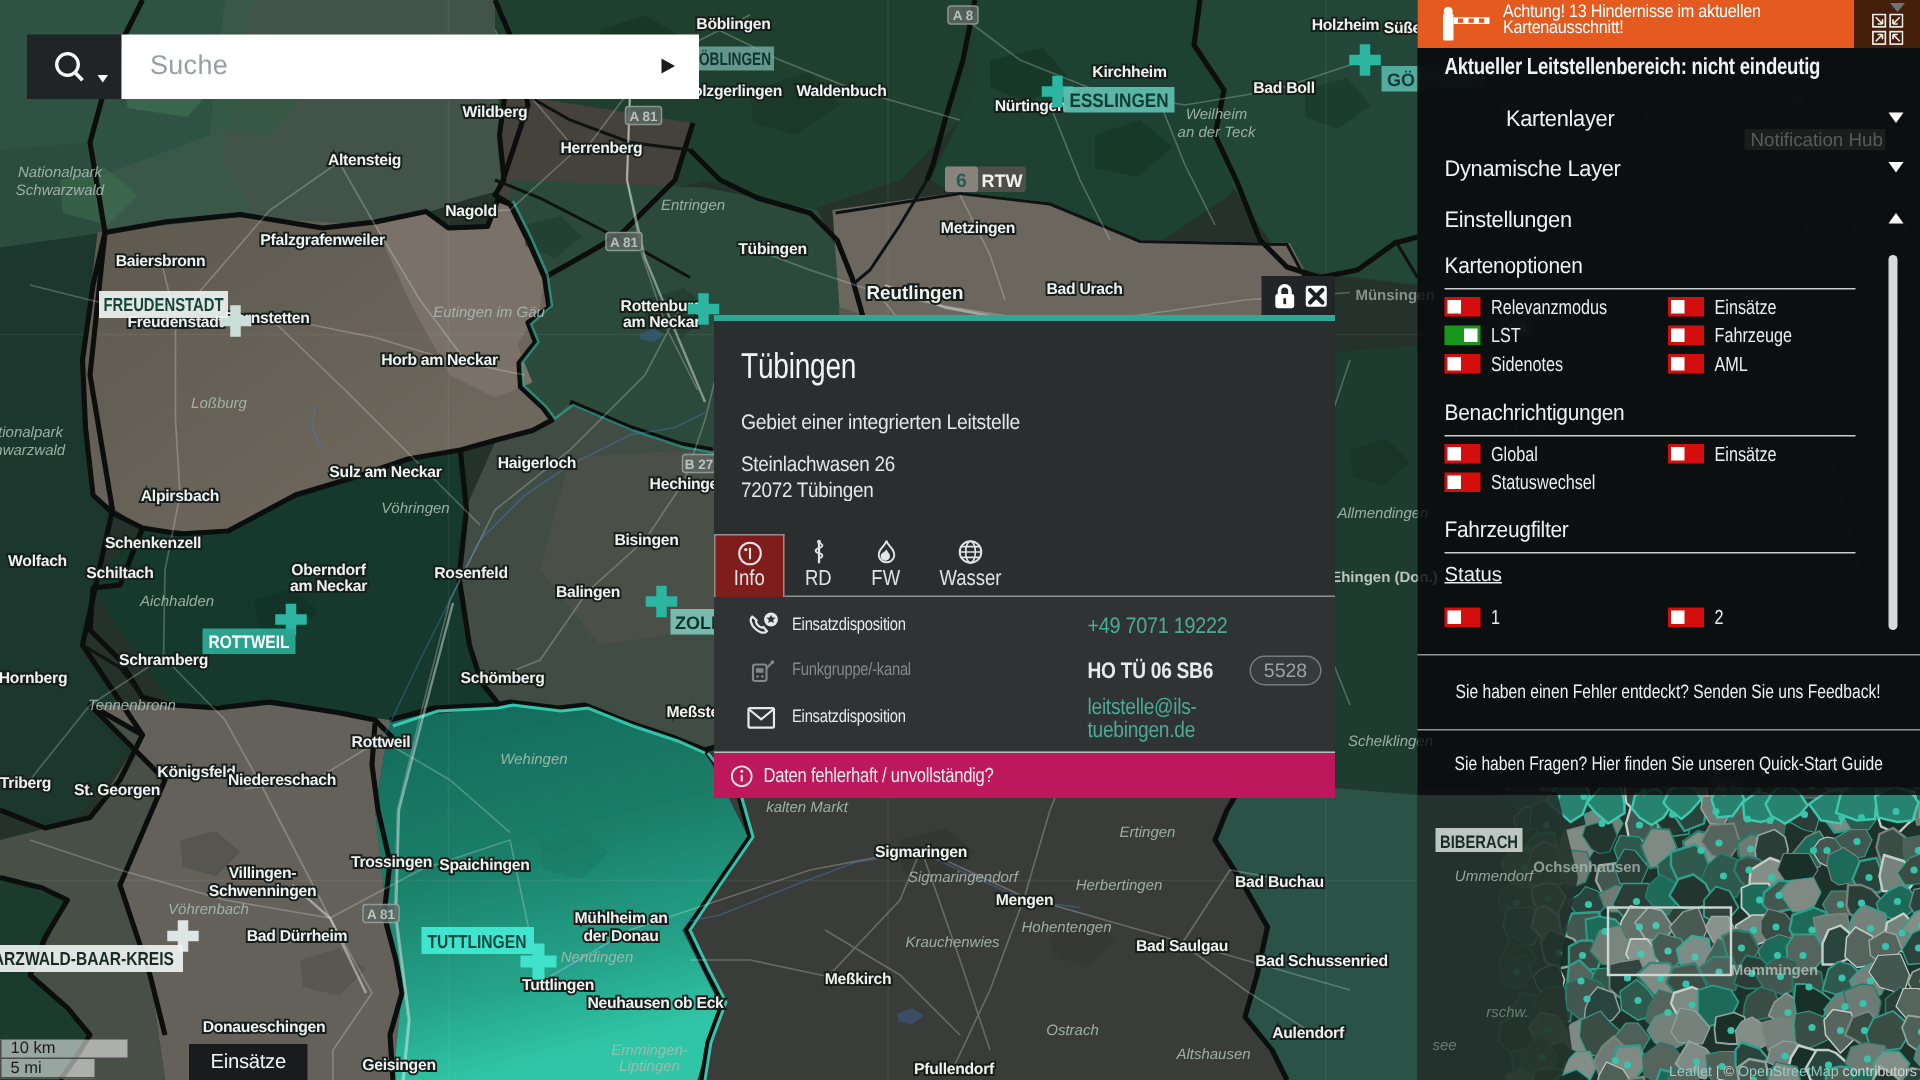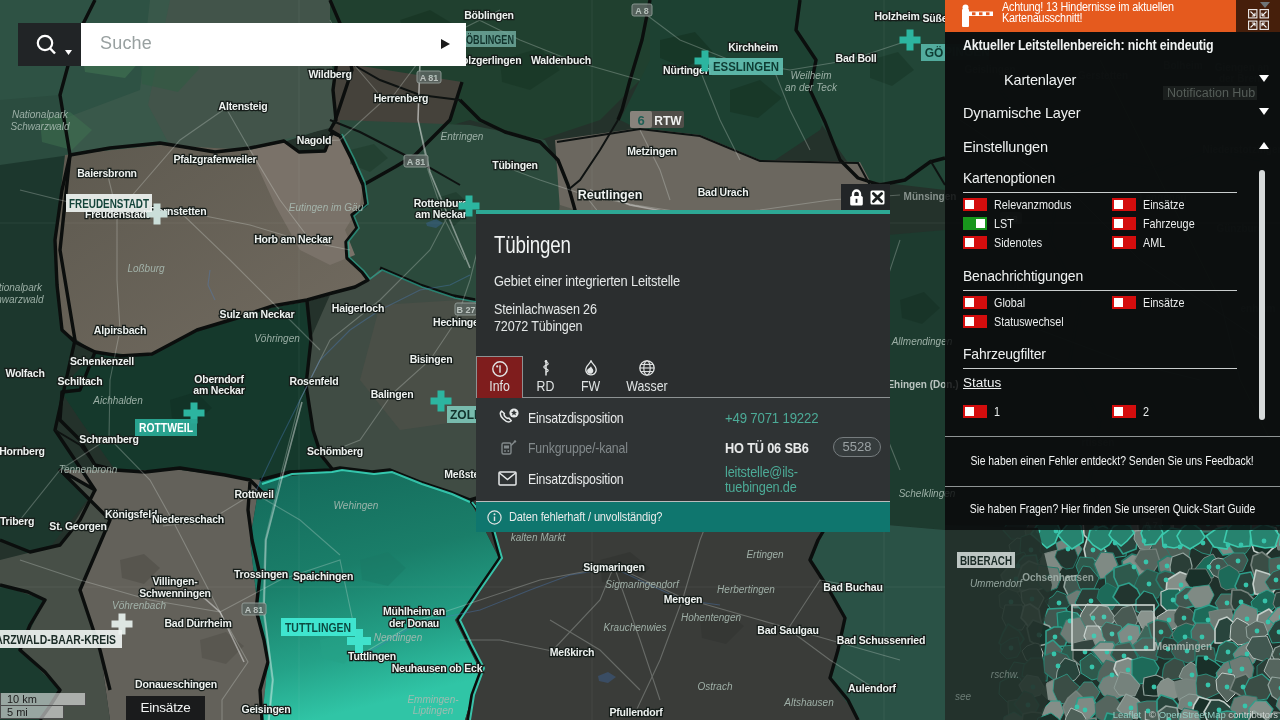--- a/index.html
+++ b/index.html
@@ -25,27 +25,27 @@
   #popup .addr { font-size:14px; margin:12px 0 0 18px; line-height:16.5px; color:#e4e7e7; }
   #tabs { position:absolute; left:0px; top:142px; width:100%; height:42px; }
   .tab { position:absolute; top:0; height:42px; text-align:center; color:#dfe3e3; }
   .tab .lbl { position:absolute; bottom:4px; width:100%; font-size:14.5px; transform:scaleX(0.85); }
   .tab svg { position:absolute; top:3px; left:50%; margin-left:-9px; }
   #tab-info { left:0; width:47px; border:1px solid #8d9293; border-bottom:none; background:#7f1d1d; z-index:2; }
   #tabrule { position:absolute; left:0; top:183px; width:100%; border-top:1px solid #8d9293; }
   #rows { position:absolute; left:0; top:184px; width:100%; height:104px; background:#2f3334; }
   .row { position:absolute; left:0; width:100%; }
   .row .ric { position:absolute; left:22px; }
-  .row .rlb { position:absolute; left:52px; font-size:15px; }
+  .row .rlb { position:absolute; left:52px; font-size:12px; }
   .row .rvl { position:absolute; left:229px; font-size:15px;margin-left:20px; }
   .teal { color:#4cab97; }
   .grey { color:#82898b; }
   #badge { position:absolute; left:357px; top:-2px; width:48px; height:20px; border:1px solid #767c7e;
      border-radius:10px; color:#9aa1a3; font-size:13px; text-align:center; line-height:18px; background:rgba(70,78,80,.35); }
-  #pfoot { position:absolute; left:0; bottom:0; width:100%; height:31px; border-top:1px solid #b9bdbd; background:#0f766e; }
+  #pfoot { position:absolute; left:0; bottom:0; width:100%; height:31px; border-top:1px solid #b9bdbd; background:#be185d; }
   #pfoot .txt { position:absolute; left:33px; top:7px; font-size:13.5px; color:#e8eaea; }
   
   #sidebar { left:945px; top:0; width:335px; height:530px; background:rgba(8,10,11,.82); color:#eceeee; }
   #banner { position:absolute; left:0; top:0; width:291px; height:32px; background:#e55a1e; }
   #banner .btxt { position:absolute; left:57px; top:1.5px; font-size:12px; line-height:11.5px; color:#fff; }
   #bexp { position:absolute; left:291px; top:0; width:44px; height:32px; background:#461f0b; }
   #bexp .tri { position:absolute; left:24px; top:2px; width:0; height:0; border-top:6px solid #6e7476;
      border-left:5px solid transparent; border-right:5px solid transparent; }
   .srow { position:relative; font-size:15px; color:#f0f2f2; white-space:nowrap; }
   .cond { display:inline-block; transform:scaleX(0.82); transform-origin:0 50%; letter-spacing:-0.2px; white-space:nowrap; }

